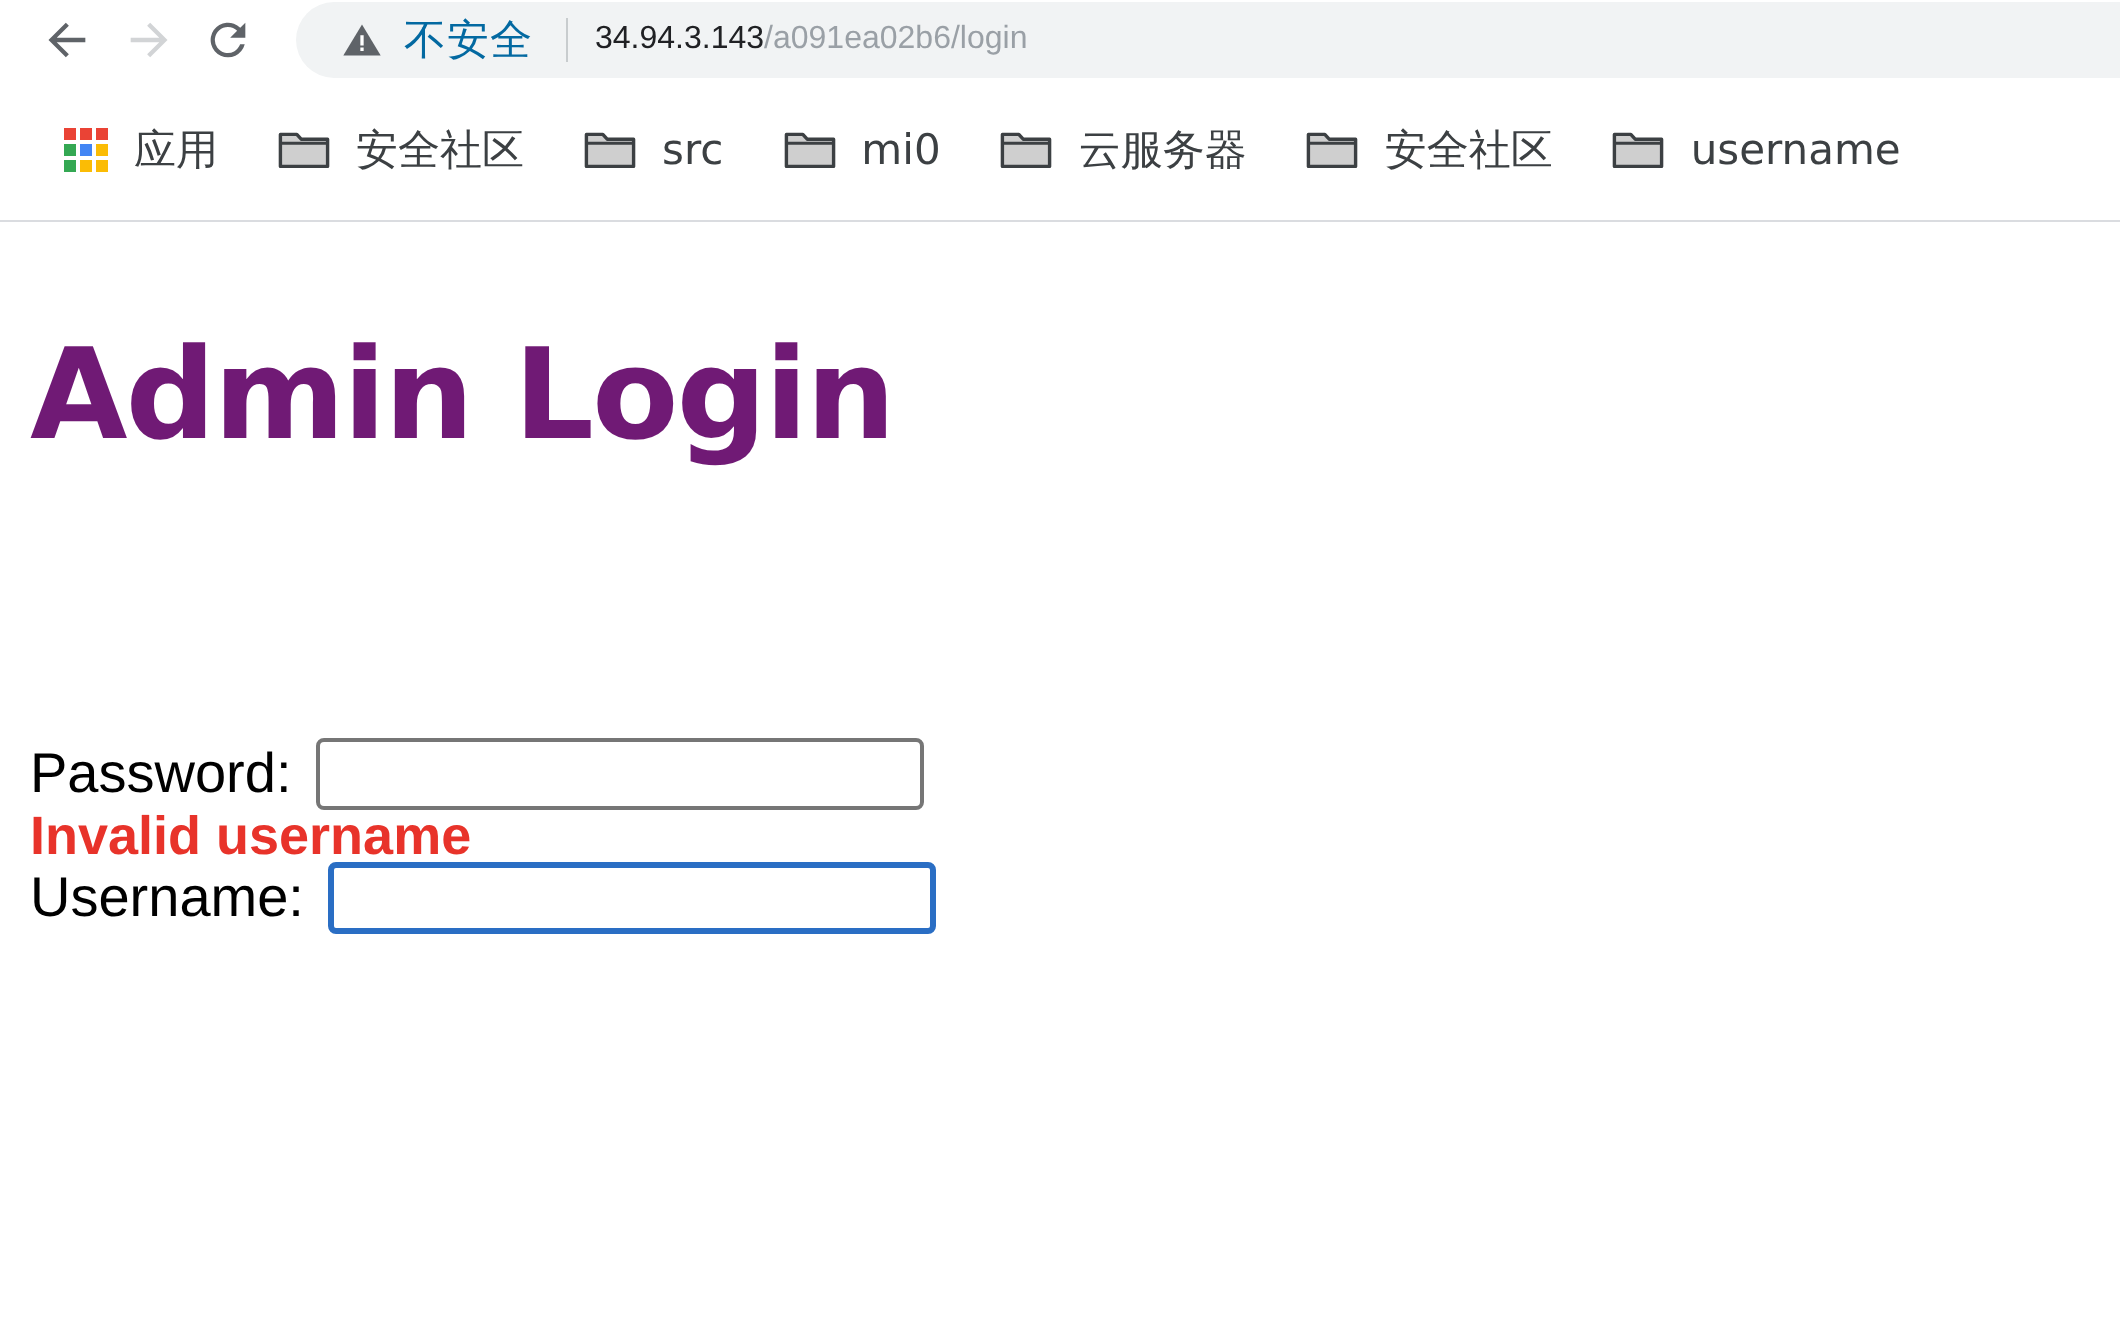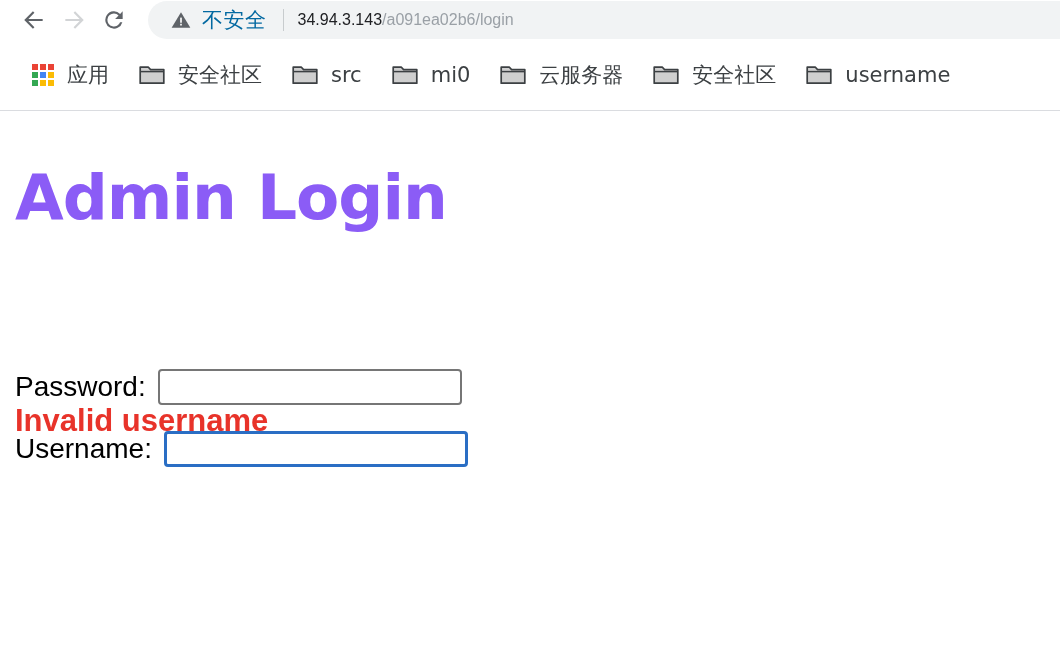--- a/index.html
+++ b/index.html
@@ -141,36 +141,36 @@
     height: 559px;
     padding: 0;
     box-sizing: border-box;
     position: relative;
   }
 
   #page-title {
     font-family: "DejaVu Sans", "Liberation Sans", sans-serif;
     font-size: 63px;
     font-weight: bold;
-    color: #8b5cf6;
+    color: #701a75;
     margin: 0;
     padding: 0;
     position: absolute;
     left: 15px;
     top: 55px;
     line-height: 1;
     letter-spacing: -1px;
     text-align: right;
   }
 
   #error-message {
     position: absolute;
     left: 15px;
     top: 294px;
-    font-size: 31px;
+    font-size: 27px;
     font-weight: bold;
     color: #e8332a;
     font-family: "Liberation Sans", sans-serif;
     line-height: 1;
     white-space: nowrap;
   }
 
   #login-form {
     position: absolute;
     left: 15px;

